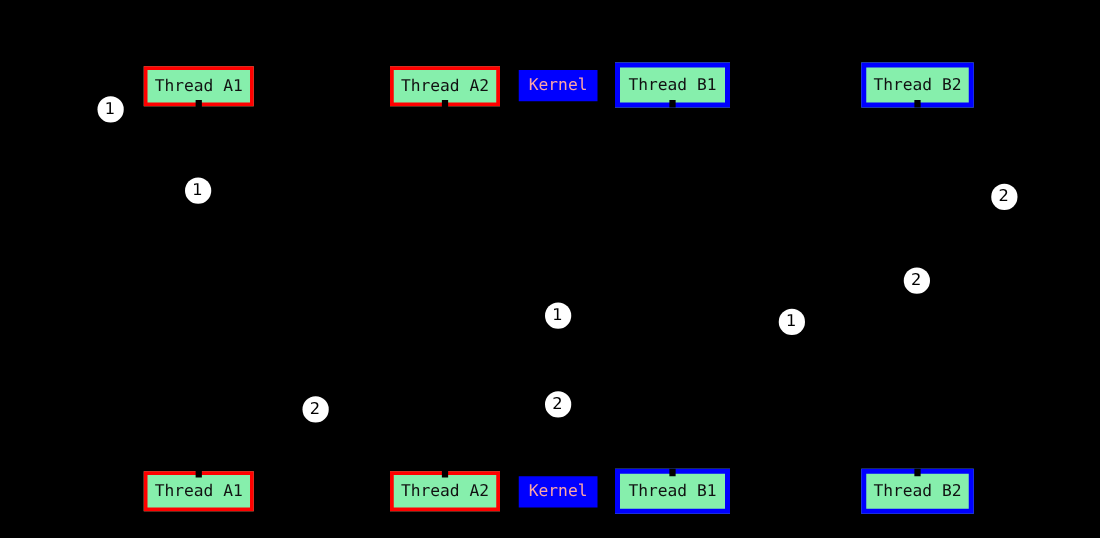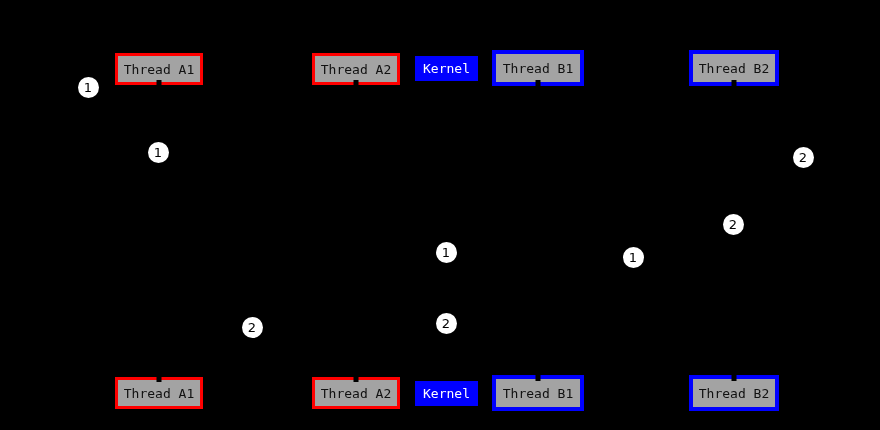--- a/index.html
+++ b/index.html
@@ -11,42 +11,42 @@
     position: relative;
     width: 880px;
     height: 430px;
     background: #000000;
     overflow: hidden;
     font-family: "DejaVu Sans Mono", "Liberation Mono", monospace;
   }
   .pbox {
     position: absolute;
     box-sizing: border-box;
-    background: #a3a3a3;
+    background: #86efac;
     display: flex;
     align-items: center;
     justify-content: center;
   }
   .pbox.red-outline {
     border: 3px solid #ff0000;
   }
   .pbox.blue-outline {
     border: 4px solid #3b82f6;
   }
   .pbox.blue-filled {
     background: #0000ff;
   }
   .plabel {
     font-size: 13px;
     color: #111111;
     white-space: nowrap;
     line-height: 1;
   }
   .pbox.blue-filled .plabel {
-    color: #ffffff;
+    color: #fca5a5;
   }
   .lifeline-notch {
     position: absolute;
     left: 50%;
     transform: translateX(-50%);
     width: 5px;
     height: 6px;
     background: #000000;
   }
   .pbox.pos-top .lifeline-notch {

